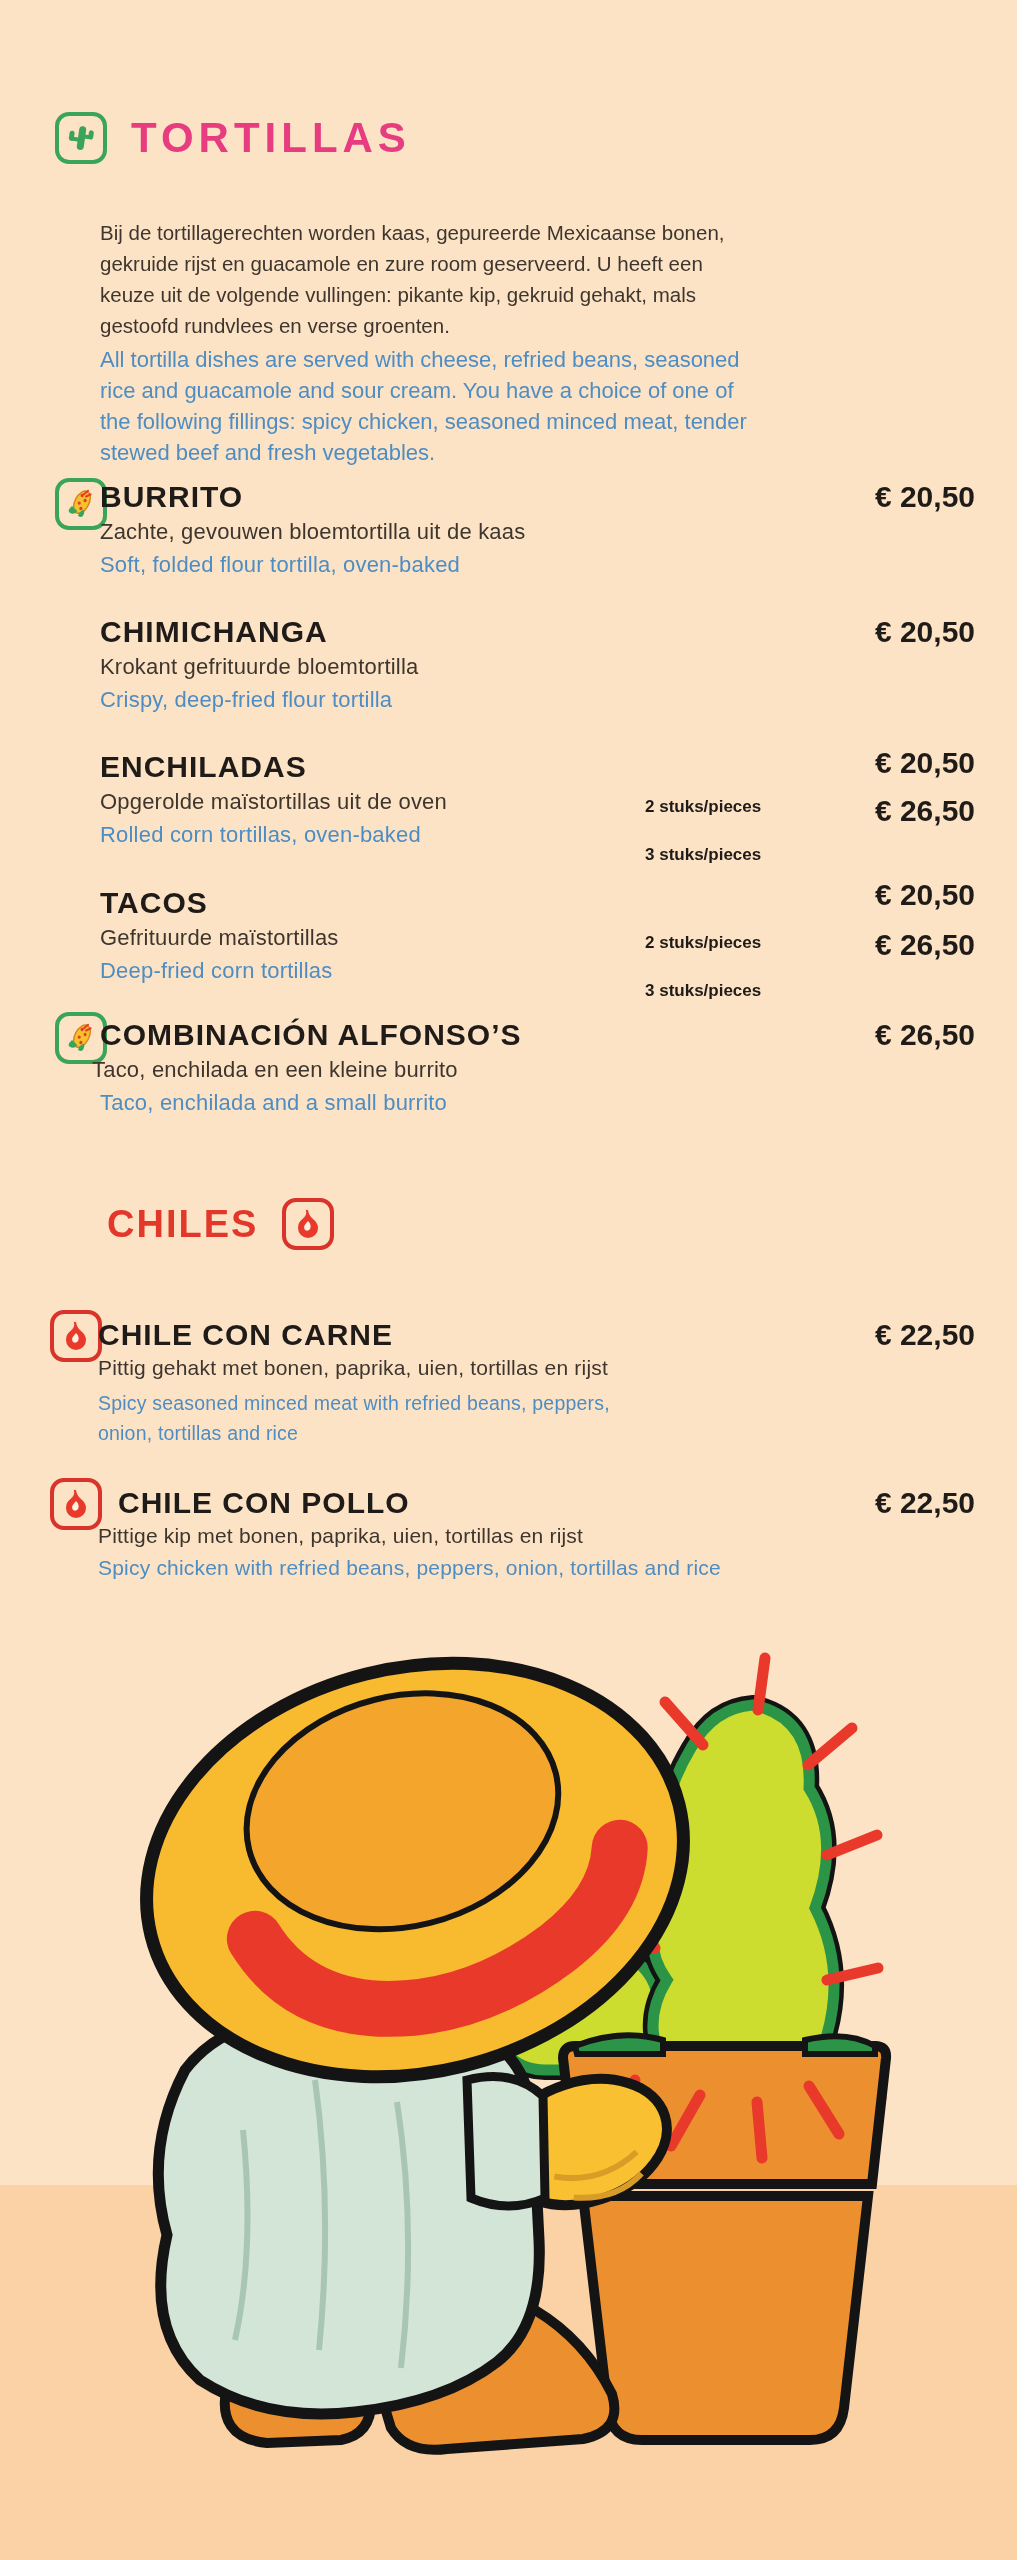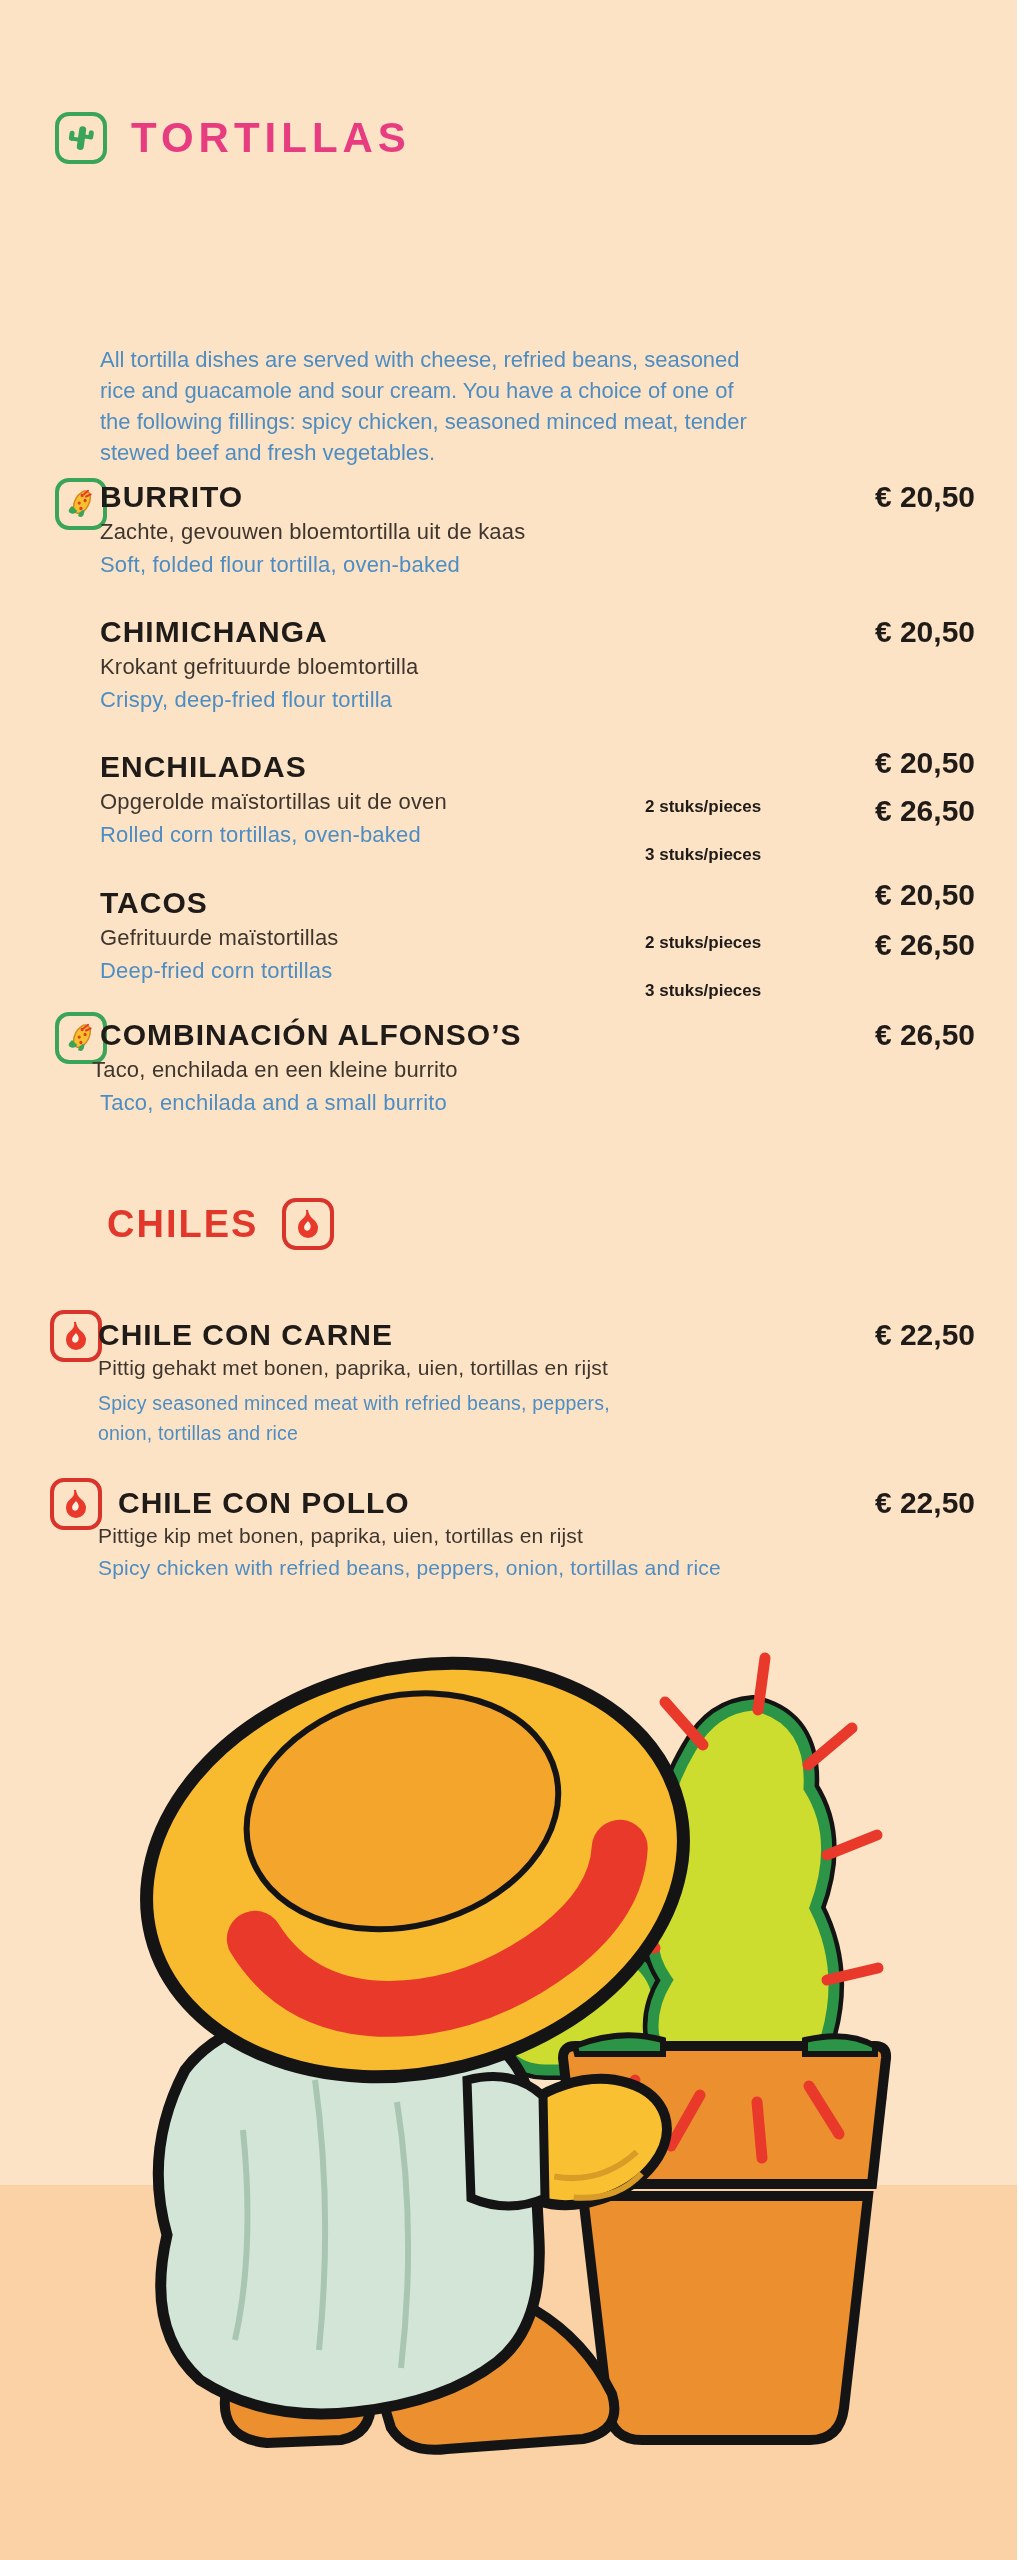--- a/index.html
+++ b/index.html
@@ -41,20 +41,21 @@
           <rect x="6" y="12" width="5" height="10" rx="2.5"></rect>
           <rect x="8" y="18" width="9" height="4"></rect>
           <rect x="25" y="9" width="5" height="9" rx="2.5"></rect>
           <rect x="21" y="14" width="8" height="4"></rect>
         </g>
       </svg>
     </span>
     <span class="sec-title t-pink">TORTILLAS</span>
   </div>
 
+  <p class="intro-nl">Bij de tortillagerechten worden kaas, gepureerde Mexicaanse bonen, gekruide rijst en guacamole en zure room geserveerd. U heeft een keuze uit de volgende vullingen: pikante kip, gekruid gehakt, mals gestoofd rundvlees en verse groenten.</p>
   <p class="intro-en">All tortilla dishes are served with cheese, refried beans, seasoned rice and guacamole and sour cream. You have a choice of one of the following fillings: spicy chicken, seasoned minced meat, tender stewed beef and fresh vegetables.</p>
 
   <div>
     <span class="item-icon icon-box green" style="left:55px;top:478px;">
       <svg width="36" height="36" viewBox="0 0 36 36">
         <g transform="rotate(28 18 18)">
           <ellipse cx="18" cy="16" rx="7" ry="12" fill="#f4c22d" stroke="#d8861f" stroke-width="1.5"></ellipse>
           <g fill="#e8392b">
               <circle cx="15" cy="10" r="1.6"></circle>
               <circle cx="20" cy="13" r="1.6"></circle>

